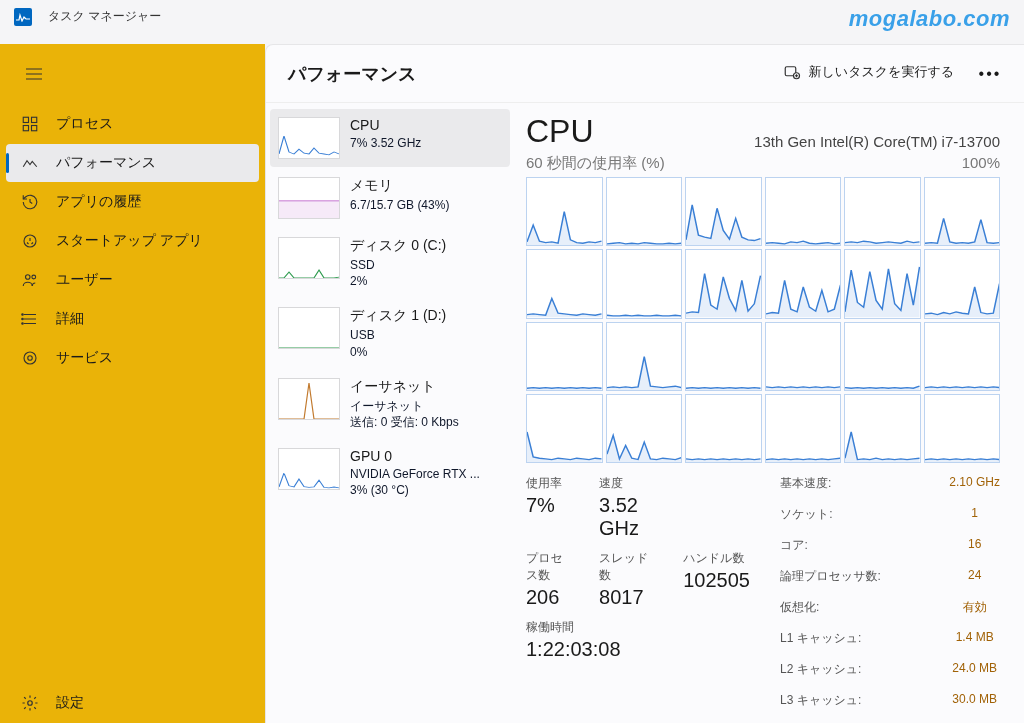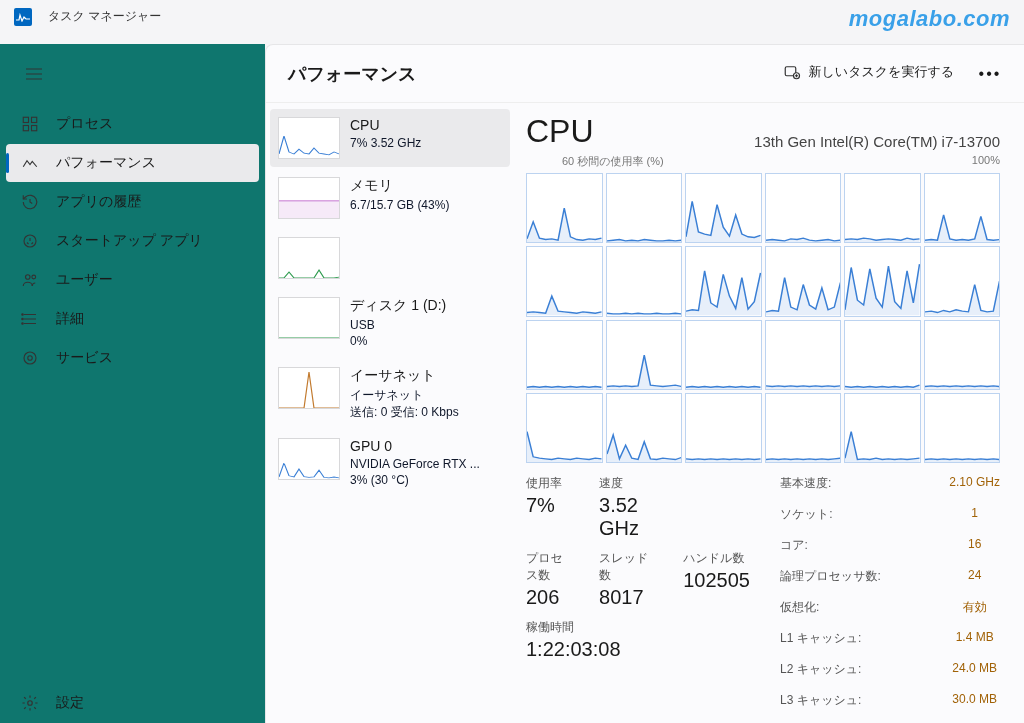--- a/index.html
+++ b/index.html
@@ -5,21 +5,21 @@
 * { box-sizing: border-box; margin: 0; padding: 0; }
 body { font-family: "Segoe UI", "Yu Gothic UI", Meiryo, sans-serif; font-size: 13px; color: #1a1a1a; background: #f5f5f7; width: 1024px; height: 723px; overflow: hidden; position: relative; }
 .titlebar { height: 44px; display: flex; align-items: flex-start; padding: 8px 14px; background: #f5f5f7; }
 .titlebar .app-icon { width: 18px; height: 18px; background: #0067c0; border-radius: 2px; display: flex; align-items: center; justify-content: center; margin-right: 16px; }
 .titlebar .app-icon svg { width: 14px; height: 10px; }
 .titlebar .title { font-size: 12px; color: #333; }
 .watermark { position: absolute; top: 6px; right: 14px; font-size: 22px; font-style: italic; font-weight: 700; color: #3aa0e8; text-shadow: 0 0 1px #fff; font-family: Arial, sans-serif; letter-spacing: .5px; }
 
 .shell { display: flex; height: calc(100% - 44px); }
 
-.nav { width: 265px; background: #0f766e; display: flex; flex-direction: column; padding-top: 14px; }
+.nav { width: 265px; background: #eab308; display: flex; flex-direction: column; padding-top: 14px; }
 .hamburger { width: 40px; height: 32px; margin: 0 0 14px 14px; display: flex; align-items: center; justify-content: center; border-radius: 4px; }
 .nav-item { height: 38px; display: flex; align-items: center; padding: 0 10px 0 14px; margin: 1px 6px; border-radius: 4px; cursor: default; position: relative; }
 .nav-item.active { background: #eaeaec; }
 .nav-item.active::before { content: ""; position: absolute; left: 0; top: 9px; bottom: 9px; width: 3px; background: #0067c0; border-radius: 2px; }
 .nav-item .nicon { width: 20px; height: 20px; margin-right: 16px; display: flex; align-items: center; justify-content: center; color: #333; }
 .nav-item .nlabel { font-size: 14px; }
 .nav .spacer { flex: 1; }
 
 .main { flex: 1; background: #fbfbfd; border-top-left-radius: 8px; border-left: 1px solid #e6e6e8; border-top: 1px solid #e6e6e8; display: flex; flex-direction: column; overflow: hidden; }
 .page-header { height: 58px; display: flex; align-items: center; padding: 0 16px 0 22px; border-bottom: 1px solid #eee; }
@@ -34,21 +34,21 @@
 .res-item.active { background: #eaeaec; }
 .res-thumb { width: 62px; height: 42px; border: 1px solid #d8d8da; background: #fff; margin-right: 10px; flex-shrink: 0; position: relative; overflow: hidden; }
 .res-thumb svg { position: absolute; inset: 0; width: 100%; height: 100%; }
 .res-info .rname { font-size: 14px; font-weight: 400; }
 .res-info .rsub { font-size: 12px; color: #0f172a; margin-top: 2px; line-height: 1.35; }
 
 .detail { flex: 1; padding: 10px 24px 14px 10px; overflow: hidden; display: flex; flex-direction: column; }
 .detail-header { display: flex; align-items: flex-end; justify-content: space-between; margin-bottom: 4px; }
 .detail-header .big { font-size: 32px; font-weight: 400; }
 .detail-header .model { font-size: 15px; color: #444; }
-.chart-meta { display: flex; justify-content: space-between; font-size: 11px; color: #777; margin-bottom: 4px; margin-left: 36px; }
+.chart-meta { display: flex; justify-content: space-between; font-size: 15px; color: #777; margin-bottom: 4px; }
 
 .core-grid { display: grid; grid-template-columns: repeat(6, 1fr); grid-auto-rows: 1fr; gap: 3px; flex: 1; min-height: 0; }
 .core-cell { border: 1px solid #bcd3f0; background: #fff; position: relative; overflow: hidden; }
 .core-cell svg { position: absolute; inset: 0; width: 100%; height: 100%; }
 
 .stats { display: flex; margin-top: 12px; gap: 30px; font-size: 12px; }
 .stats-left { flex: 1; display: grid; grid-template-columns: repeat(3, auto); column-gap: 32px; row-gap: 10px; align-content: start; }
 .stat-block .slab { font-size: 12px; color: #555; }
 .stat-block .sval { font-size: 20px; font-weight: 400; margin-top: 2px; }
 .stats-right { width: 220px; display: grid; grid-template-columns: 1fr auto; row-gap: 14px; align-content: start; }
@@ -197,20 +197,24 @@
             <div class="res-info">
               <div class="rname">メモリ</div>
               <div class="rsub">6.7/15.7 GB (43%)</div>
             </div>
           </div>
           <div class="res-item">
             <div class="res-thumb">
               <svg viewBox="0 0 100 100" preserveAspectRatio="none">
                 <path d="M0.0,100.0 L8.3,100.0 L16.7,85.0 L25.0,100.0 L33.3,100.0 L41.7,100.0 L50.0,100.0 L58.3,100.0 L66.7,80.0 L75.0,100.0 L83.3,100.0 L91.7,100.0 L100.0,98.0" fill="none" stroke="#2e9b4f" stroke-width="2"></path>
               </svg>
+            </div>
+            <div class="res-info">
+              <div class="rname">ディスク 0 (C:)</div>
+              <div class="rsub">SSD<br>2%</div>
             </div>
           </div>
           <div class="res-item">
             <div class="res-thumb">
               <svg viewBox="0 0 100 100" preserveAspectRatio="none">
                 <path d="M0.0,100.0 L8.3,100.0 L16.7,100.0 L25.0,100.0 L33.3,100.0 L41.7,100.0 L50.0,100.0 L58.3,100.0 L66.7,100.0 L75.0,100.0 L83.3,100.0 L91.7,100.0 L100.0,100.0" fill="none" stroke="#2e9b4f" stroke-width="2"></path>
               </svg>
             </div>
             <div class="res-info">
               <div class="rname">ディスク 1 (D:)</div>

